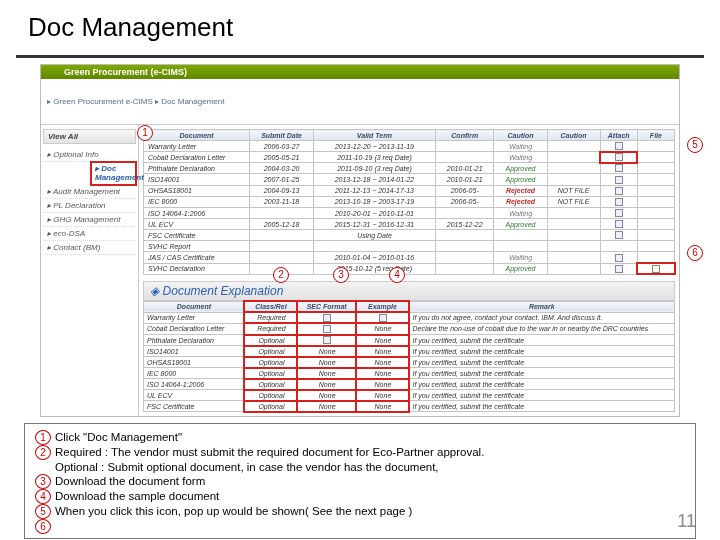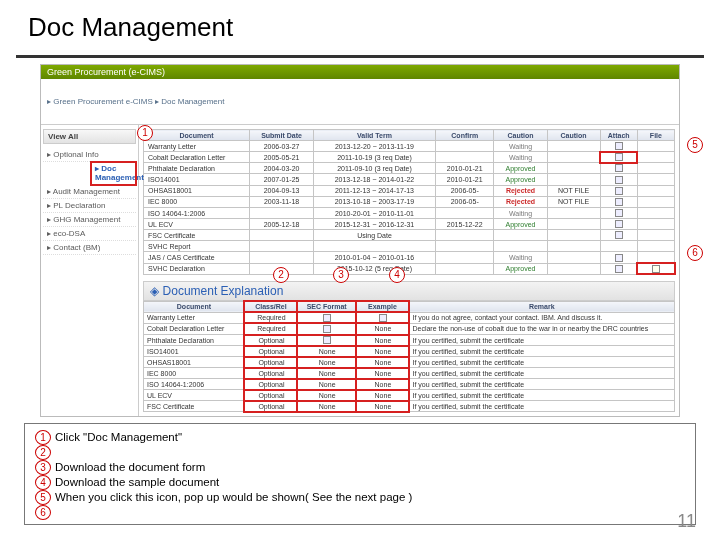--- a/index.html
+++ b/index.html
@@ -24,33 +24,34 @@
   .app {
     margin: 0 40px 6px;
     border: 1px solid #bbb;
     font-size: 8px;
     color: #333;
     position: relative;
   }
   .header-strip {
     background: linear-gradient(#7ea900, #5f8600);
     color: #fff;
-    font-weight: normal;
-    padding: 2px 6px;
+    font-weight: bold;
+    padding: 2px 23px;
     font-size: 9px;
   }
   .breadcrumb {
     background: #fff;
     padding: 18px 6px;
     border-bottom: 1px solid #ccc;
     color: #57708a;
     font-size: 8px;
   }
   .body-cols {
     display: flex;
+    font-style: italic;
   }
   .sidebar {
     width: 98px;
     border-right: 1px solid #ccc;
     padding: 4px 2px;
   }
   .side-title {
     background: linear-gradient(#f7f7f7, #e3e3e3);
     border: 1px solid #ccc;
     padding: 2px 4px;
@@ -406,20 +407,22 @@
   <div class="callout" style="left:348px; top:202px;">4</div>
 </div>
 
 <div class="instructions" id="instr">
     <div class="row">
       <div class="num">1</div>
       <div style="white-space: pre-line;">Click "Doc Management"</div>
     </div>
     <div class="row">
       <div class="num">2</div>
+      <div style="white-space: pre-line;">Required : The vendor must submit the required document for Eco-Partner approval.
+Optional : Submit optional document, in case the vendor has the document,</div>
     </div>
     <div class="row">
       <div class="num">3</div>
       <div style="white-space: pre-line;">Download the document form</div>
     </div>
     <div class="row">
       <div class="num">4</div>
       <div style="white-space: pre-line;">Download the sample document</div>
     </div>
     <div class="row">

